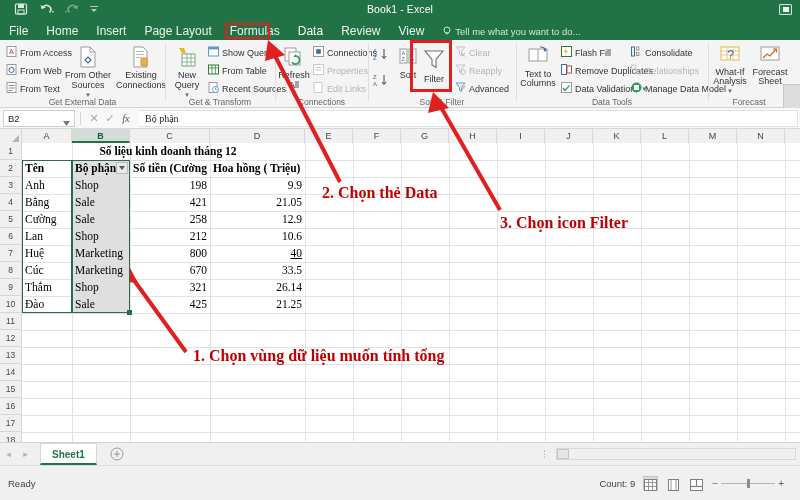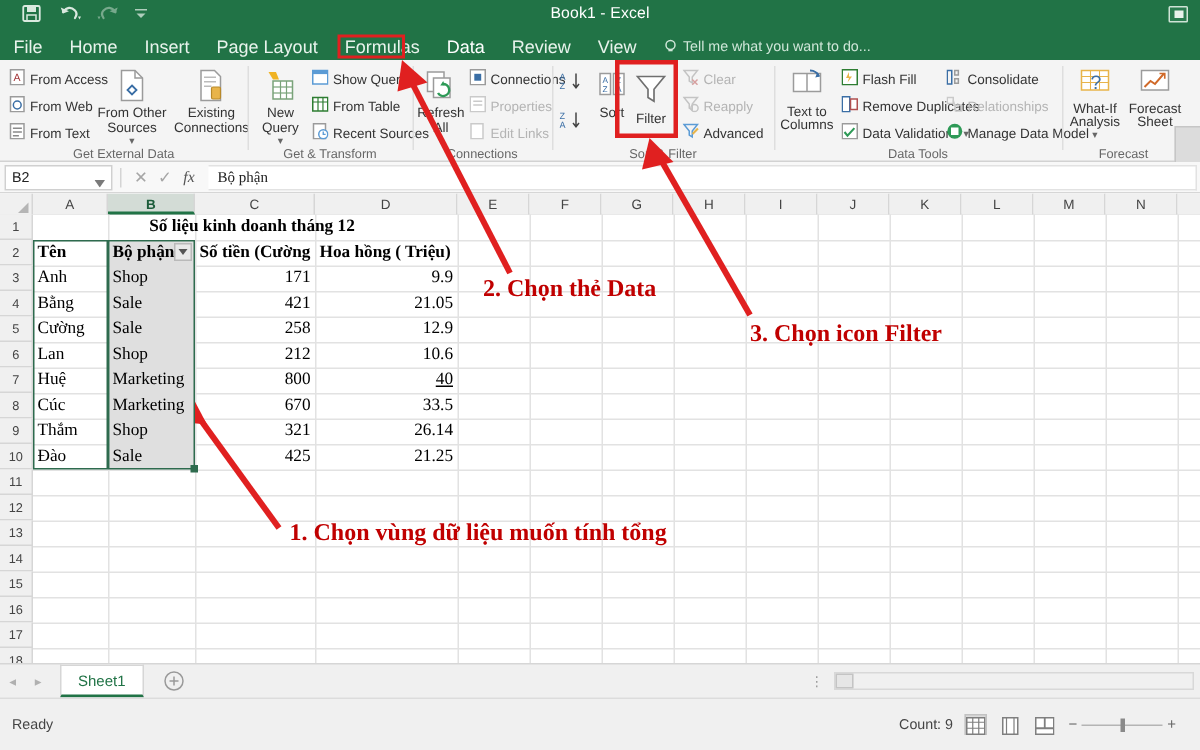--- a/index.html
+++ b/index.html
@@ -161,21 +161,21 @@
   
   #sheetbar {
     position:absolute; left:0; top:442px; width:800px; height:23px;
     background:#f0f0f0; border-top:1px solid #d6d6d6;
     display:flex; align-items:center;
   }
   .navarrow { font-size:9px; color:#b0b0b0; width:17px; text-align:center; }
   #sheet-tab {
     margin-left:6px; height:22px; line-height:21px; padding:0 11px;
     background:#fff; border:1px solid #d6d6d6; border-bottom:2px solid #217346;
-    font-size:10px; font-weight:normal; color:#217346;
+    font-size:10px; font-weight:bold; color:#217346;
   }
   #addsheet { margin-left:13px; width:14px; height:14px; position:relative; }
   #addsheet svg { display:block; }
   #hscroll-area { flex:1; display:flex; align-items:center; justify-content:flex-end; padding-right:4px; }
   #hscroll-dots { color:#9a9a9a; font-size:9px; margin-right:6px; letter-spacing:1px; }
   #hscroll {
     width:240px; height:12px; background:#f0f0f0; border:1px solid #d8d8d8; position:relative;
   }
   #hscroll-thumb { position:absolute; left:0; top:0; width:12px; height:10px; background:#e6e6e6; border:1px solid #c4c4c4; }
 
@@ -617,21 +617,21 @@
       <div class="gline-h" style="top: 272px;"></div>
       <div class="gline-h" style="top: 289px;"></div>
       <div class="cell bold ctr" style="left: 0px; width: 283px; top: 0px; z-index: 3; padding-left: 12px;">Số liệu kinh doanh tháng 12</div>
       <div class="cell bold" style="left: 0px; width: 50px; top: 17px; z-index: 3;">Tên</div>
       <div class="cell bold" style="left: 50px; width: 58px; top: 17px; z-index: 3;">Bộ phận</div>
       <div class="cell bold" style="left: 108px; width: 80px; top: 17px; z-index: 3;">Số tiền (Cường</div>
       <div class="cell bold" style="left: 188px; width: 95px; top: 17px; z-index: 3;">Hoa hồng ( Triệu)</div>
       <div class="filter-arrow" style="left: 94px; top: 19px; z-index: 4;"></div>
       <div class="cell " style="left: 0px; width: 50px; top: 34px; z-index: 3;">Anh</div>
       <div class="cell " style="left: 50px; width: 58px; top: 34px; z-index: 3;">Shop</div>
-      <div class="cell num" style="left: 108px; width: 80px; top: 34px; z-index: 3;">171</div>
+      <div class="cell num" style="left: 108px; width: 80px; top: 34px; z-index: 3;">198</div>
       <div class="cell num" style="left: 188px; width: 95px; top: 34px; z-index: 3;">9.9</div>
       <div class="cell " style="left: 0px; width: 50px; top: 51px; z-index: 3;">Bằng</div>
       <div class="cell " style="left: 50px; width: 58px; top: 51px; z-index: 3;">Sale</div>
       <div class="cell num" style="left: 108px; width: 80px; top: 51px; z-index: 3;">421</div>
       <div class="cell num" style="left: 188px; width: 95px; top: 51px; z-index: 3;">21.05</div>
       <div class="cell " style="left: 0px; width: 50px; top: 68px; z-index: 3;">Cường</div>
       <div class="cell " style="left: 50px; width: 58px; top: 68px; z-index: 3;">Sale</div>
       <div class="cell num" style="left: 108px; width: 80px; top: 68px; z-index: 3;">258</div>
       <div class="cell num" style="left: 188px; width: 95px; top: 68px; z-index: 3;">12.9</div>
       <div class="cell " style="left: 0px; width: 50px; top: 85px; z-index: 3;">Lan</div>

